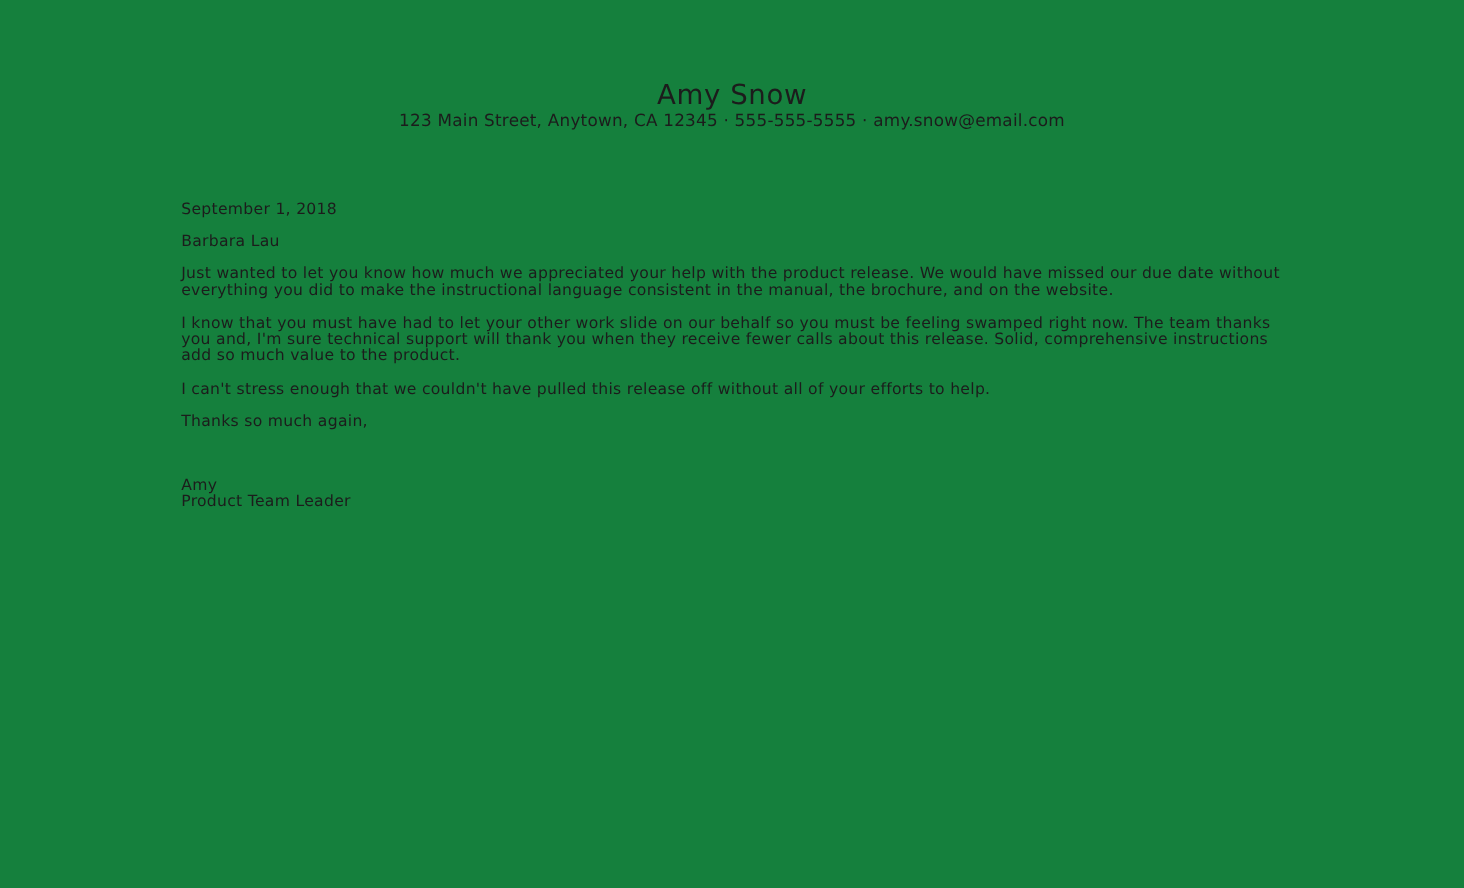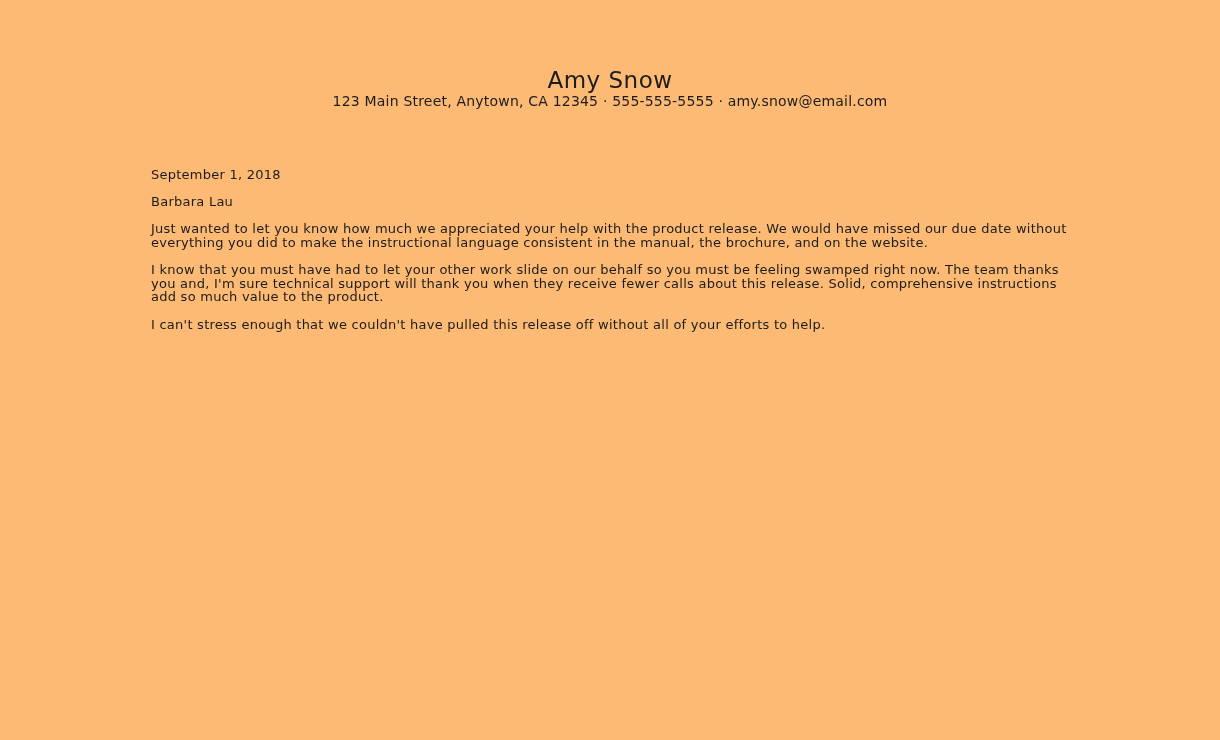--- a/index.html
+++ b/index.html
@@ -11,21 +11,21 @@
     width: 1220px;
     height: 740px;
     overflow: hidden;
     font-family: "DejaVu Sans", "Liberation Sans", sans-serif;
     color: #1c1c1c;
   }
   .page {
     position: relative;
     width: 1220px;
     height: 740px;
-    background: #fdba74;
+    background: #15803d;
   }
   .letterhead {
     padding-top: 68px;
     text-align: center;
   }
   .sender-name {
     margin: 0;
     font-size: 23px;
     font-weight: 500;
     line-height: 25px;
@@ -75,17 +75,22 @@
     </div>
 
 
     <p>Just wanted to let you know how much we appreciated your help with the product release. We would have missed our due date without everything you did to make the instructional language consistent in the manual, the brochure, and on the website.</p>
 
 
     <p>I know that you must have had to let your other work slide on our behalf so you must be feeling swamped right now. The team thanks you and, I'm sure technical support will thank you when they receive fewer calls about this release. Solid, comprehensive instructions add so much value to the product.</p>
 
     <p>I can't stress enough that we couldn't have pulled this release off without all of your efforts to help.</p>
 
+    <p>Thanks so much again,</p>
 
+    <div class="signature-block">
+      <div class="sig-line">Amy</div>
+      <div class="sig-line">Product Team Leader</div>
+    </div>
 
   </div>
 
 </div>
 
 </body></html>

